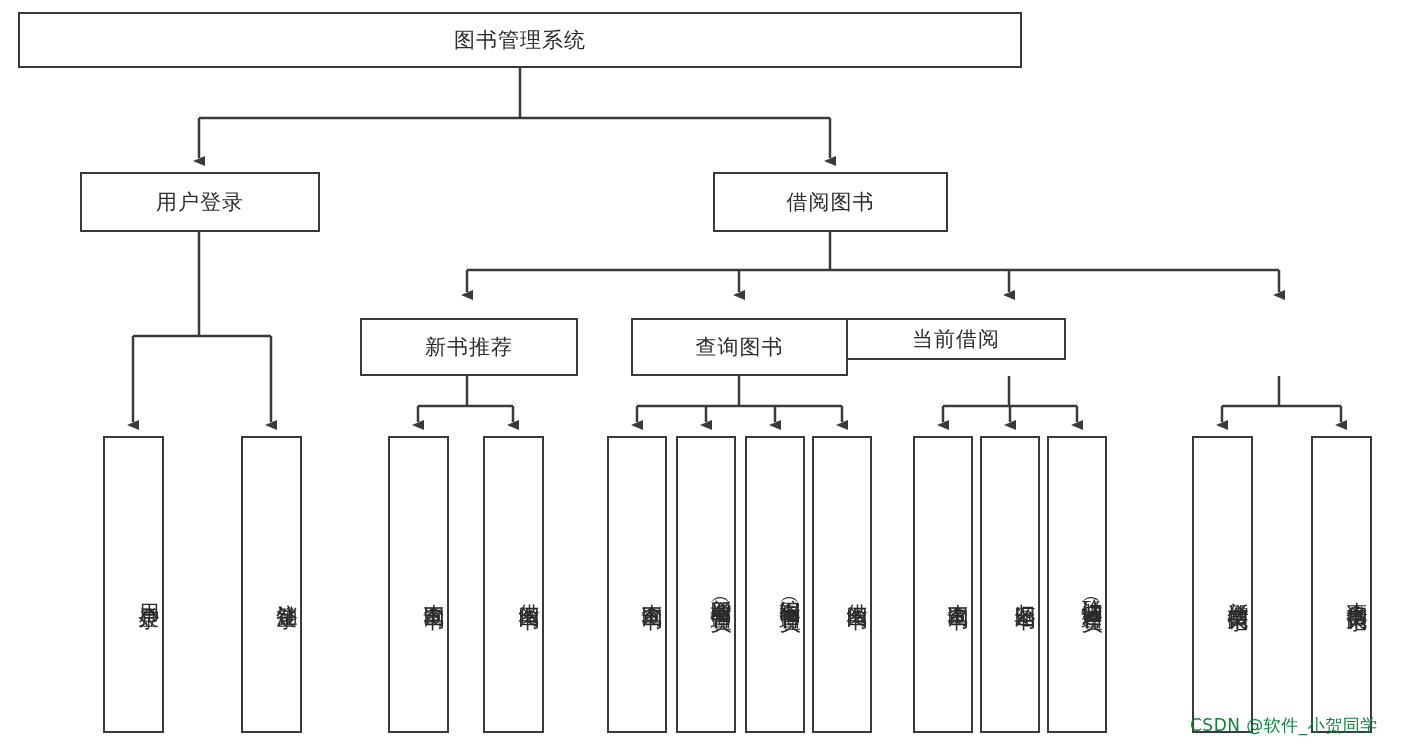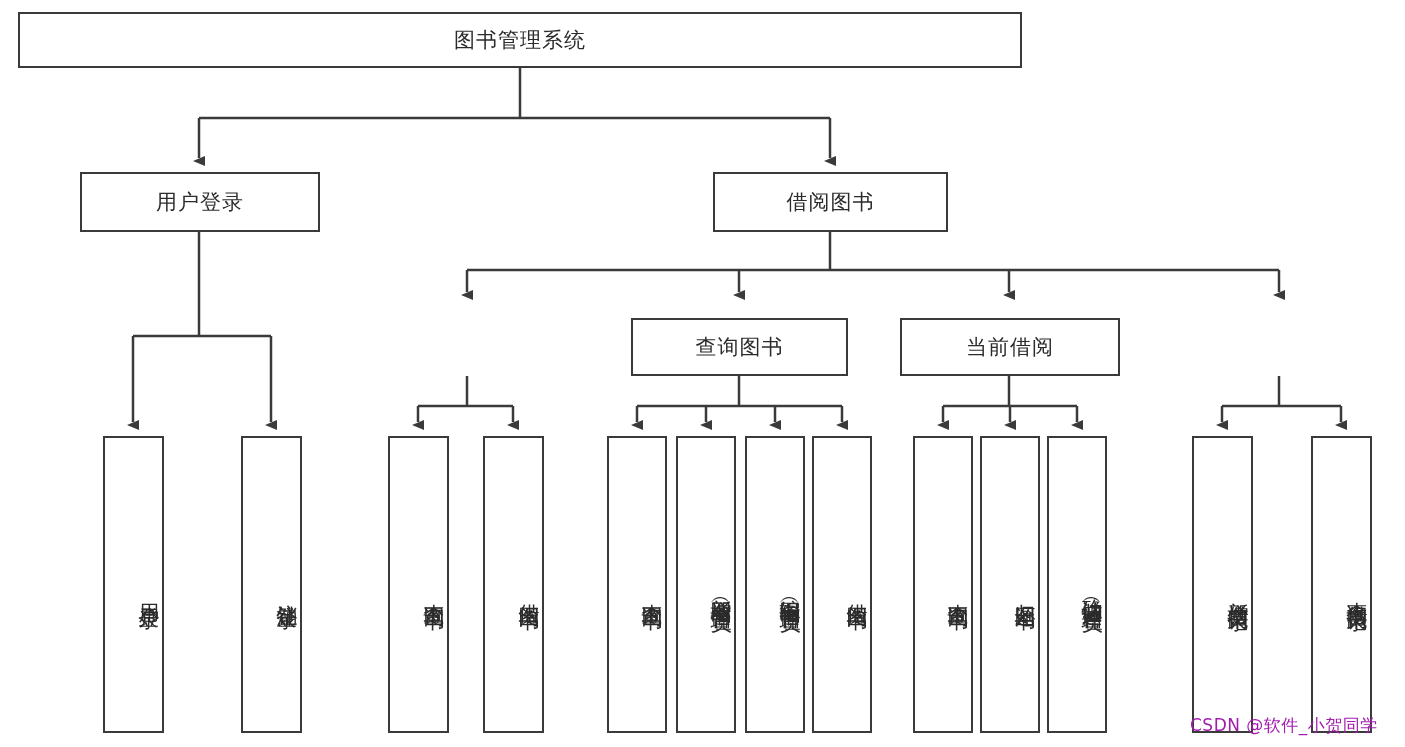--- a/index.html
+++ b/index.html
@@ -48,21 +48,21 @@
     align-items: flex-start;
     justify-content: center;
     white-space: nowrap;
   }
   .node .label {
     display: block;
   }
   .watermark {
     position: absolute;
     font-size: 17px;
-    color: #a21caf;
+    color: #15803d;
     letter-spacing: 0.5px;
     white-space: nowrap;
     pointer-events: none;
     font-family: "DejaVu Sans", "Liberation Sans", sans-serif;
   }
 </style>
 </head>
 <body>
 
 <div id="canvas">
@@ -121,24 +121,27 @@
     <span class="label">图书管理系统</span>
   </div>
 
   <div class="node horizontal" style="left:80px; top:172px; width:240px; height:60px;">
     <span class="label">用户登录</span>
   </div>
   <div class="node horizontal" style="left:713px; top:172px; width:235px; height:60px;">
     <span class="label">借阅图书</span>
   </div>
 
+  <div class="node horizontal" style="left:360px; top:318px; width:218px; height:58px;">
+    <span class="label">新书推荐</span>
+  </div>
   <div class="node horizontal" style="left:631px; top:318px; width:217px; height:58px;">
     <span class="label">查询图书</span>
   </div>
-  <div class="node horizontal" style="left:900px; top:318px; width:220px; height:58px;">
+  <div class="node horizontal" style="left:846px; top:318px; width:220px; height:42px;">
     <span class="label">当前借阅</span>
   </div>
 
   <div class="node vertical" style="left:103px; top:436px; width:61px; height:297px;">
     <span class="label">用户登录</span>
   </div>
   <div class="node vertical" style="left:241px; top:436px; width:61px; height:297px;">
     <span class="label">注销登录</span>
   </div>
 

